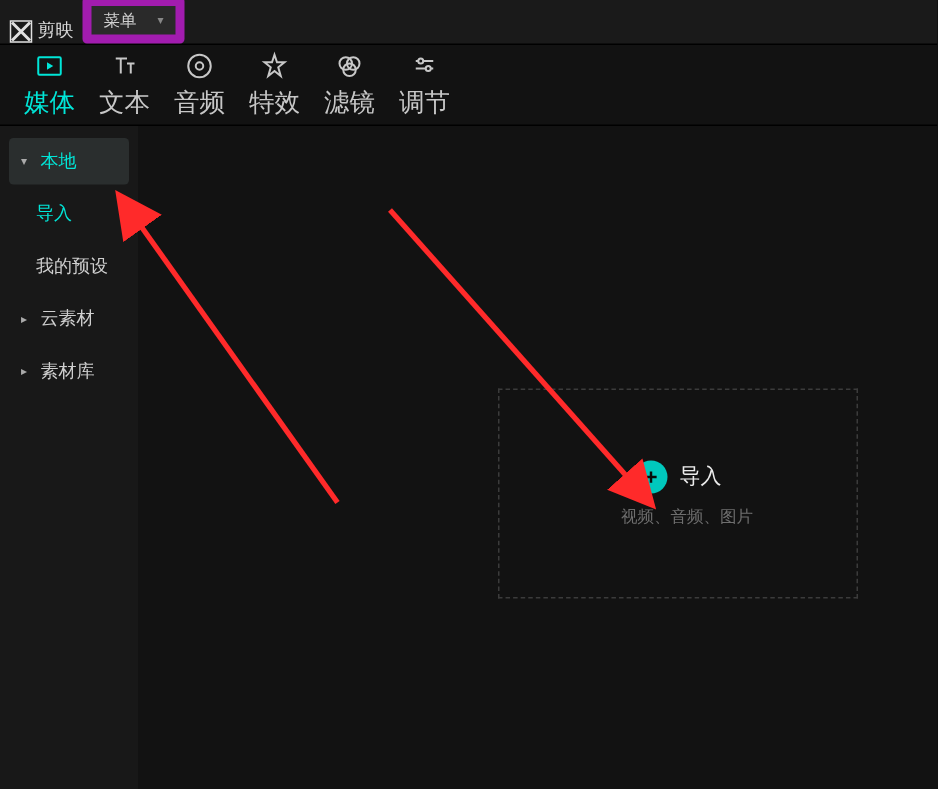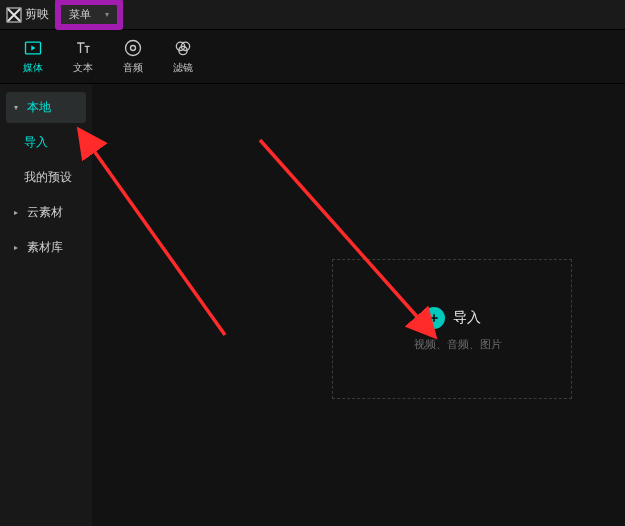--- a/index.html
+++ b/index.html
@@ -8,21 +8,21 @@
     background: #0c0c0c;
     font-family: "Microsoft YaHei", "PingFang SC", sans-serif;
     color: #e0e0e0;
     overflow: hidden;
     position: relative;
   }
   .titlebar {
     height: 30px;
     background: #1a1a1a;
     display: flex;
-    align-items: center;
+    align-items: flex-end;
     padding: 0 6px;
     gap: 6px;
     border-bottom: 1px solid #000;
   }
   .logo {
     display: flex; align-items: center; gap: 3px;
     font-size: 12px; color: #d8d8d8; font-weight: 500;
   }
   .logo-mark {
     width: 16px; height: 16px;
@@ -43,21 +43,21 @@
     height: 54px;
     background: #121212;
     display: flex;
     align-items: center;
     padding: 0 8px;
     border-bottom: 1px solid #000;
   }
   .tool {
     width: 50px;
     display: flex; flex-direction: column; align-items: center; gap: 3px;
-    font-size: 10px; color: #c7c7c7;
+    font-size: 17px; color: #c7c7c7;
     cursor: pointer;
   }
   .tool.active { color: #00e6d8; }
   .tool .ico { width: 20px; height: 20px; display:flex; align-items:center; justify-content:center; }
   .tool .ico svg { stroke: currentColor; fill: none; stroke-width: 1.6; }
   .main {
     display: flex;
     height: calc(526px - 30px - 54px);
   }
   .sidebar {
@@ -154,26 +154,44 @@
         <svg viewBox="0 0 24 24" width="20" height="20">
           <circle cx="12" cy="12" r="9"></circle>
           <circle cx="12" cy="12" r="3"></circle>
         </svg>
       </span>
     <span>音频</span>
   </div>
   <div class="tool">
     <span class="ico">
         <svg viewBox="0 0 24 24" width="20" height="20">
+          <path d="M12 3 L14 9 L20 9 L15 13 L17 20 L12 16 L7 20 L9 13 L4 9 L10 9 Z"></path>
+        </svg>
+      </span>
+    <span>特效</span>
+  </div>
+  <div class="tool">
+    <span class="ico">
+        <svg viewBox="0 0 24 24" width="20" height="20">
           <circle cx="9" cy="10" r="5"></circle>
           <circle cx="15" cy="10" r="5"></circle>
           <circle cx="12" cy="15" r="5"></circle>
         </svg>
       </span>
     <span>滤镜</span>
+  </div>
+  <div class="tool">
+    <span class="ico">
+        <svg viewBox="0 0 24 24" width="20" height="20">
+          <path d="M5 8 H19 M5 14 H19"></path>
+          <circle cx="9" cy="8" r="2" fill="#121212"></circle>
+          <circle cx="15" cy="14" r="2" fill="#121212"></circle>
+        </svg>
+      </span>
+    <span>调节</span>
   </div>
 </div>
 
 <div class="main">
   <div class="sidebar">
     <div class="side-item active">
       <span class="arr">▾</span>
       <span>本地</span>
     </div>
     <div class="side-item sub" style="color:#00e6d8">

